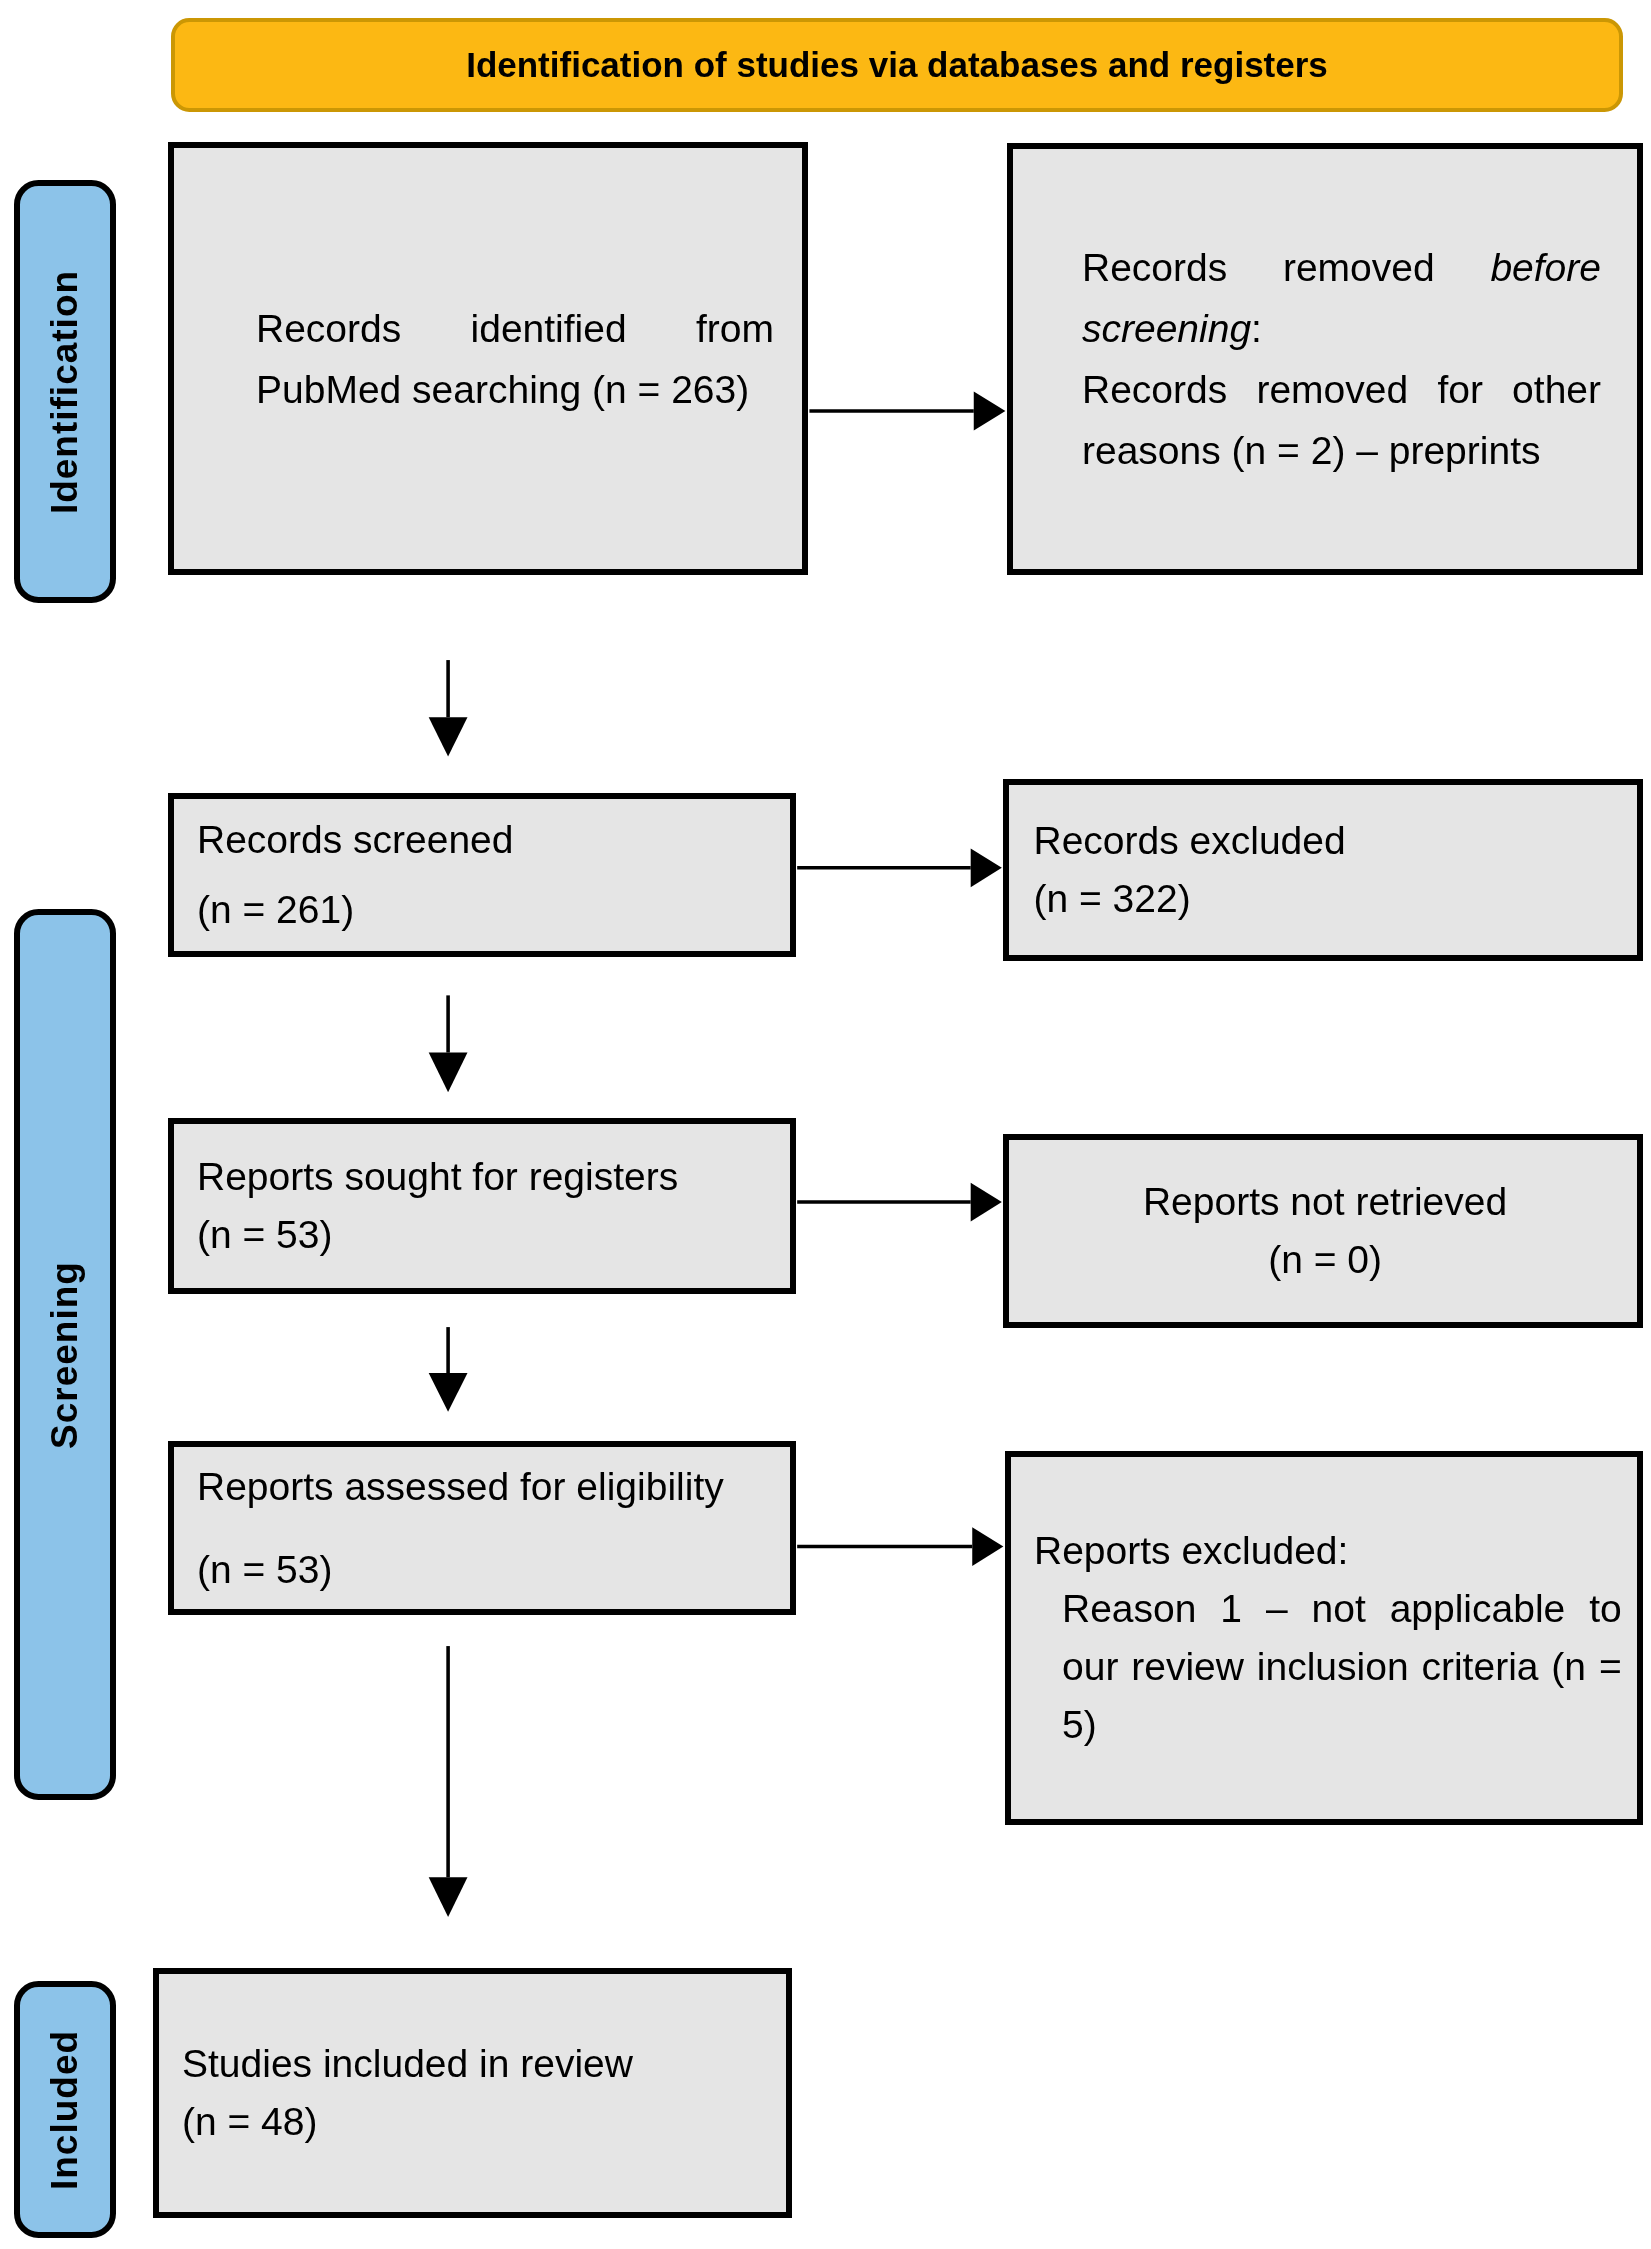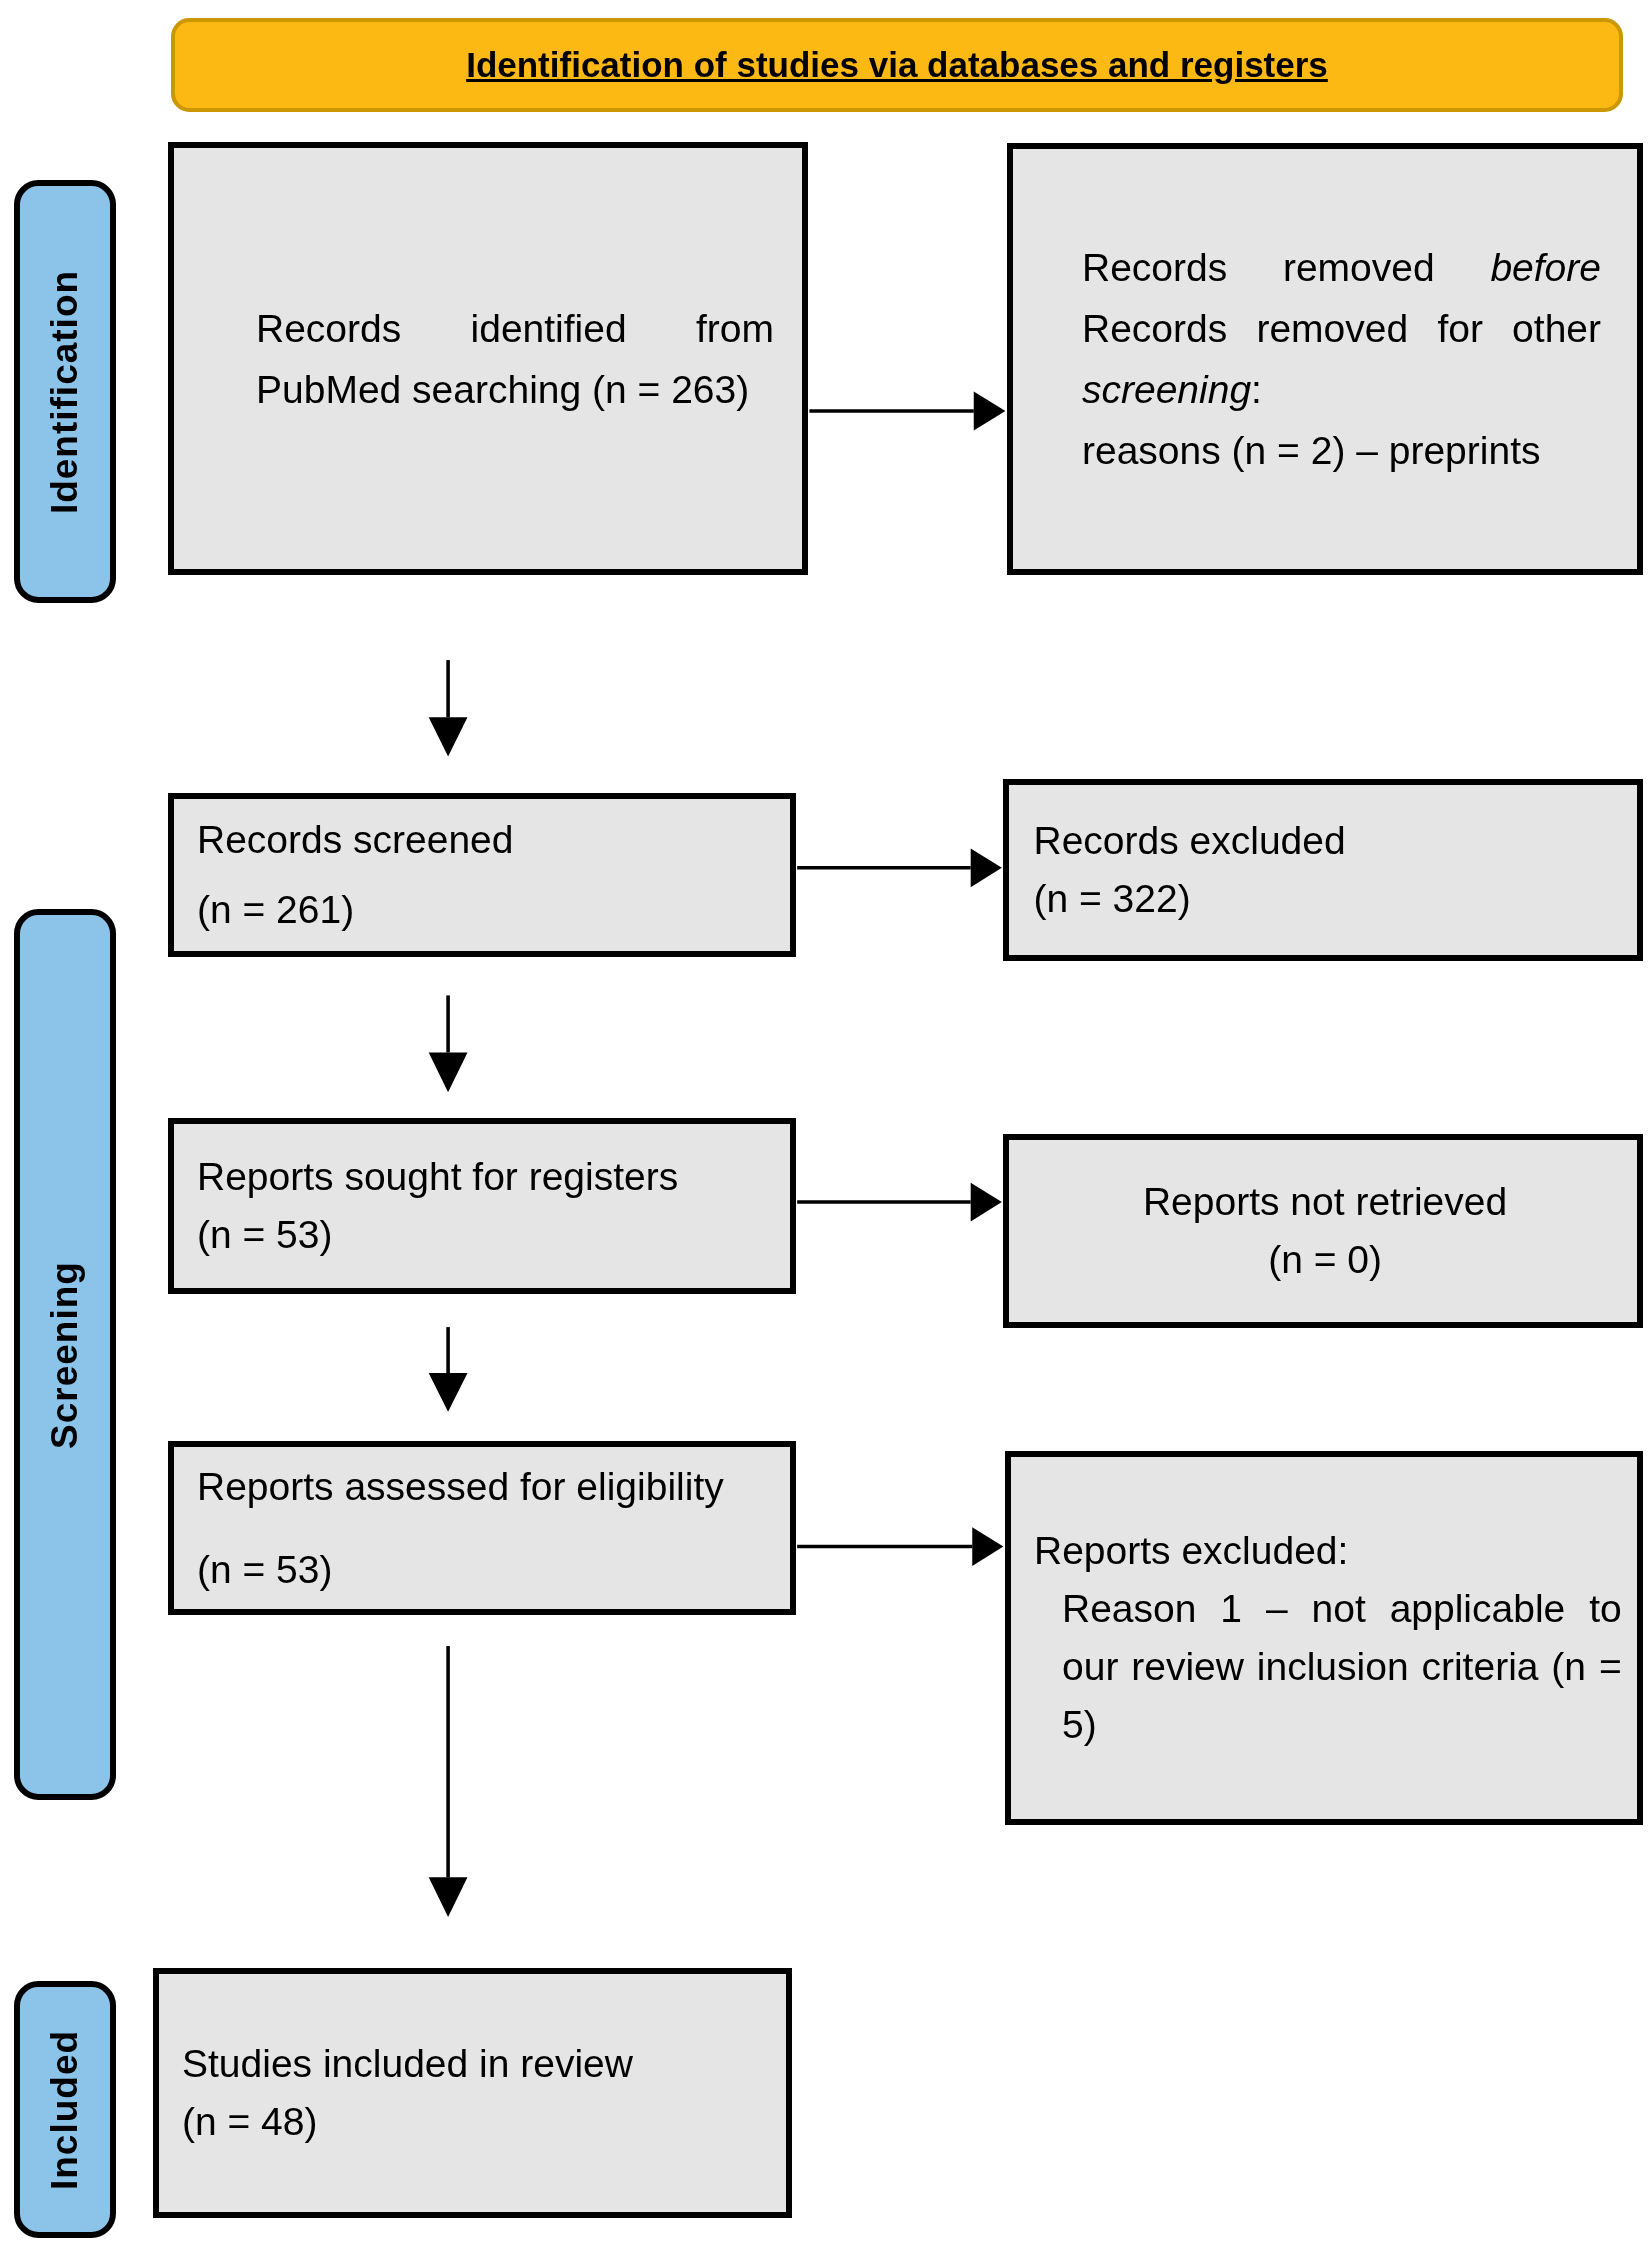--- a/index.html
+++ b/index.html
@@ -12,21 +12,20 @@
     overflow:hidden;
   }
   .banner{
     position:absolute;left:171px;top:18px;width:1452px;height:94px;
     background:var(--banner-bg,#FCB813);
     border:4.1px solid var(--banner-border,#CB9704);
     border-radius:18.4px;
     display:flex;align-items:center;justify-content:center;
     font-weight:bold;font-size:35px;
     box-sizing:border-box;
-    text-decoration:underline;
   }
   .sidebar{
     position:absolute;
     background:var(--sidebar-bg,#8CC3E9);
     border:6.6px solid var(--box-border,#000);
     border-radius:24.5px;
     display:flex;align-items:center;justify-content:center;
     box-sizing:border-box;
   }
   .sidebar .vtext{
@@ -68,22 +67,22 @@
   <span class="vtext">Included</span>
 </div>
 
 <div class="box row1" style="left:168px;top:142px;width:640px;height:433px;padding:0 28px 0 82px;">
     <div class="tline just"><span>Records identified from</span></div>
     <div class="tline"><span>PubMed searching (n = 263)</span></div>
   </div>
 
 <div class="box row1" style="left:1007px;top:143px;width:636px;height:432px;padding:0 36px 0 69px;">
     <div class="tline just"><span>Records removed </span><span class="it">before</span></div>
+    <div class="tline"><span class="it">screening</span><span>:</span></div>
     <div class="tline just"><span>Records removed for other</span></div>
-    <div class="tline"><span class="it">screening</span><span>:</span></div>
     <div class="tline"><span>reasons (n = 2) – preprints</span></div>
   </div>
 
 <div class="box" style="left:168px;top:793px;width:628px;height:164px;padding:0 20.4px 0 23px;gap:12px;">
     <div class="tline"><span>Records screened</span></div>
     <div class="tline"><span>(n = 261)</span></div>
   </div>
 
 <div class="box" style="left:1003px;top:779px;width:640px;height:182px;padding:0 20.4px 0 24.5px;">
     <div class="tline"><span>Records excluded</span></div>

